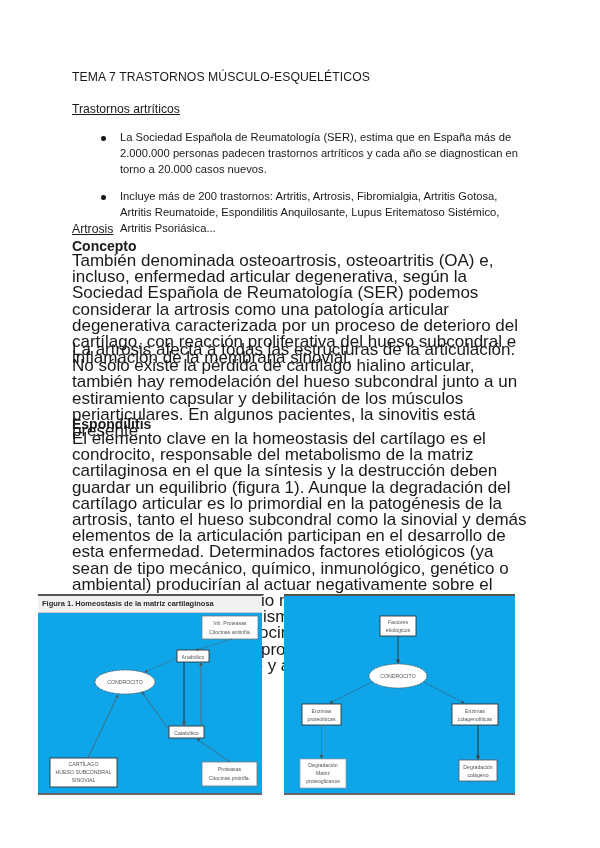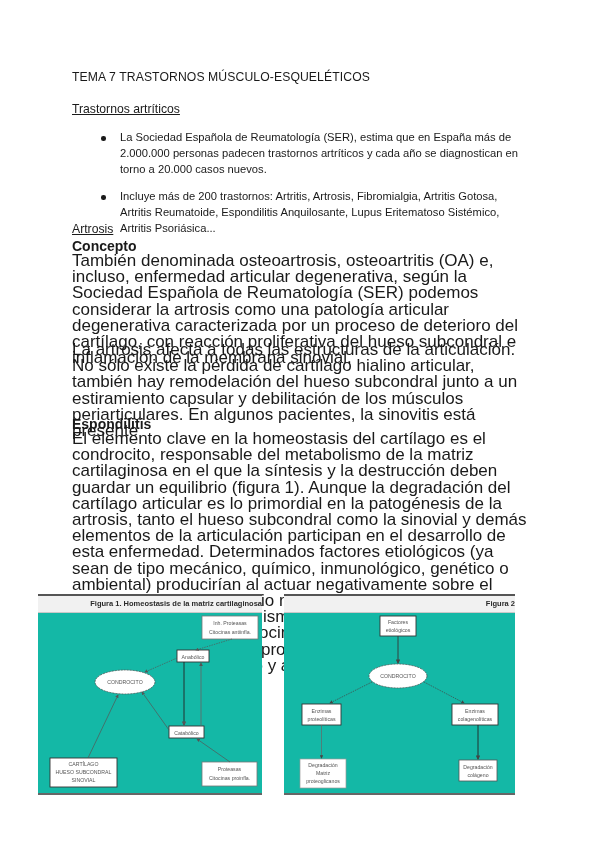--- a/index.html
+++ b/index.html
@@ -7,21 +7,21 @@
          font-family: "Liberation Sans", sans-serif; color: #1a1a1a; }
   .page { position: absolute; left: 0; top: 0; width: 600px; height: 672px; }
   .txt { position: absolute; left: 72px; width: 460px; font-size: 17px; line-height: 16.2px; }
   .doc-title { position: absolute; left: 72px; top: 70px; font-size: 12.2px; letter-spacing: 0.1px; }
   .sec-u { position: absolute; left: 72px; font-size: 12.2px; text-decoration: underline; }
   .sub-b { position: absolute; left: 72px; font-size: 14px; font-weight: bold; }
   ul.bullets { position: absolute; left: 72px; top: 118px; width: 468px; margin: 0; padding: 0; list-style: none; font-size: 11.2px; line-height: 15.8px; }
   ul.bullets li { position: relative; padding-left: 36px; margin: 12px; }
   ul.bullets li .dot { position: absolute; left: 17px; top: 6px; width: 4.5px; height: 4.5px; border-radius: 50%; background: #1a1a1a; }
 
-  .fig { position: absolute; background: #14b8a6; border-top: 2px solid #555; border-bottom: 2px solid #666; text-align: right; }
+  .fig { position: absolute; background: #0ea5e9; border-top: 2px solid #555; border-bottom: 2px solid #666; }
   .fig-head { position: absolute; left: 0; top: 0; right: 0; height: 16px; background: #f1f1f1; border-bottom: 1px solid #c9c9c9; font-size: 7.5px; font-weight: bold; line-height: 16px; padding-left: 4px; color: #2a2a2a; }
   .fig svg { position: absolute; left: 0; top: 0; }
   .node-txt { font-family: "Liberation Sans", sans-serif; font-size: 5.2px; fill: #555; }
 </style>
 </head>
 <body>
 
 <div class="page">
 
   <div class="doc-title">TEMA 7 TRASTORNOS MÚSCULO-ESQUELÉTICOS</div>
@@ -82,21 +82,20 @@
       <line x1="139" y1="62" x2="107" y2="76" stroke="#555" stroke-width="0.7" stroke-dasharray="1.5,1" marker-end="url(#ah1)"></line>
       <line x1="146" y1="66" x2="146" y2="129" stroke="#222" stroke-width="0.9" marker-end="url(#ah1)"></line>
       <line x1="163" y1="130" x2="163" y2="67" stroke="#666" stroke-width="0.8" marker-end="url(#ah1)"></line>
       <line x1="131" y1="134" x2="104" y2="96" stroke="#555" stroke-width="0.7" marker-end="url(#ah1)"></line>
       <line x1="50" y1="162" x2="80" y2="99" stroke="#555" stroke-width="0.7" marker-end="url(#ah1)"></line>
       <line x1="192" y1="166" x2="159" y2="143" stroke="#555" stroke-width="0.7" marker-end="url(#ah1)"></line>
     </svg>
   </div>
 
   <div class="fig" style="left:284px; top:594px; width:231px; height:197px;">
-    <div class="fig-head">Figura 2</div>
     <svg width="231" height="197" viewBox="0 0 231 197">
       <defs>
         <marker id="ah2" markerWidth="5" markerHeight="5" refX="4" refY="2.5" orient="auto">
           <path d="M0,0 L5,2.5 L0,5 z" fill="#444"></path>
         </marker>
       </defs>
 
       <rect x="96" y="20" width="36" height="20" fill="#fff" stroke="#333" stroke-width="0.9"></rect>
       <text class="node-txt" x="114" y="28" text-anchor="middle">Factores</text>
       <text class="node-txt" x="114" y="36" text-anchor="middle">etiológicos</text>

